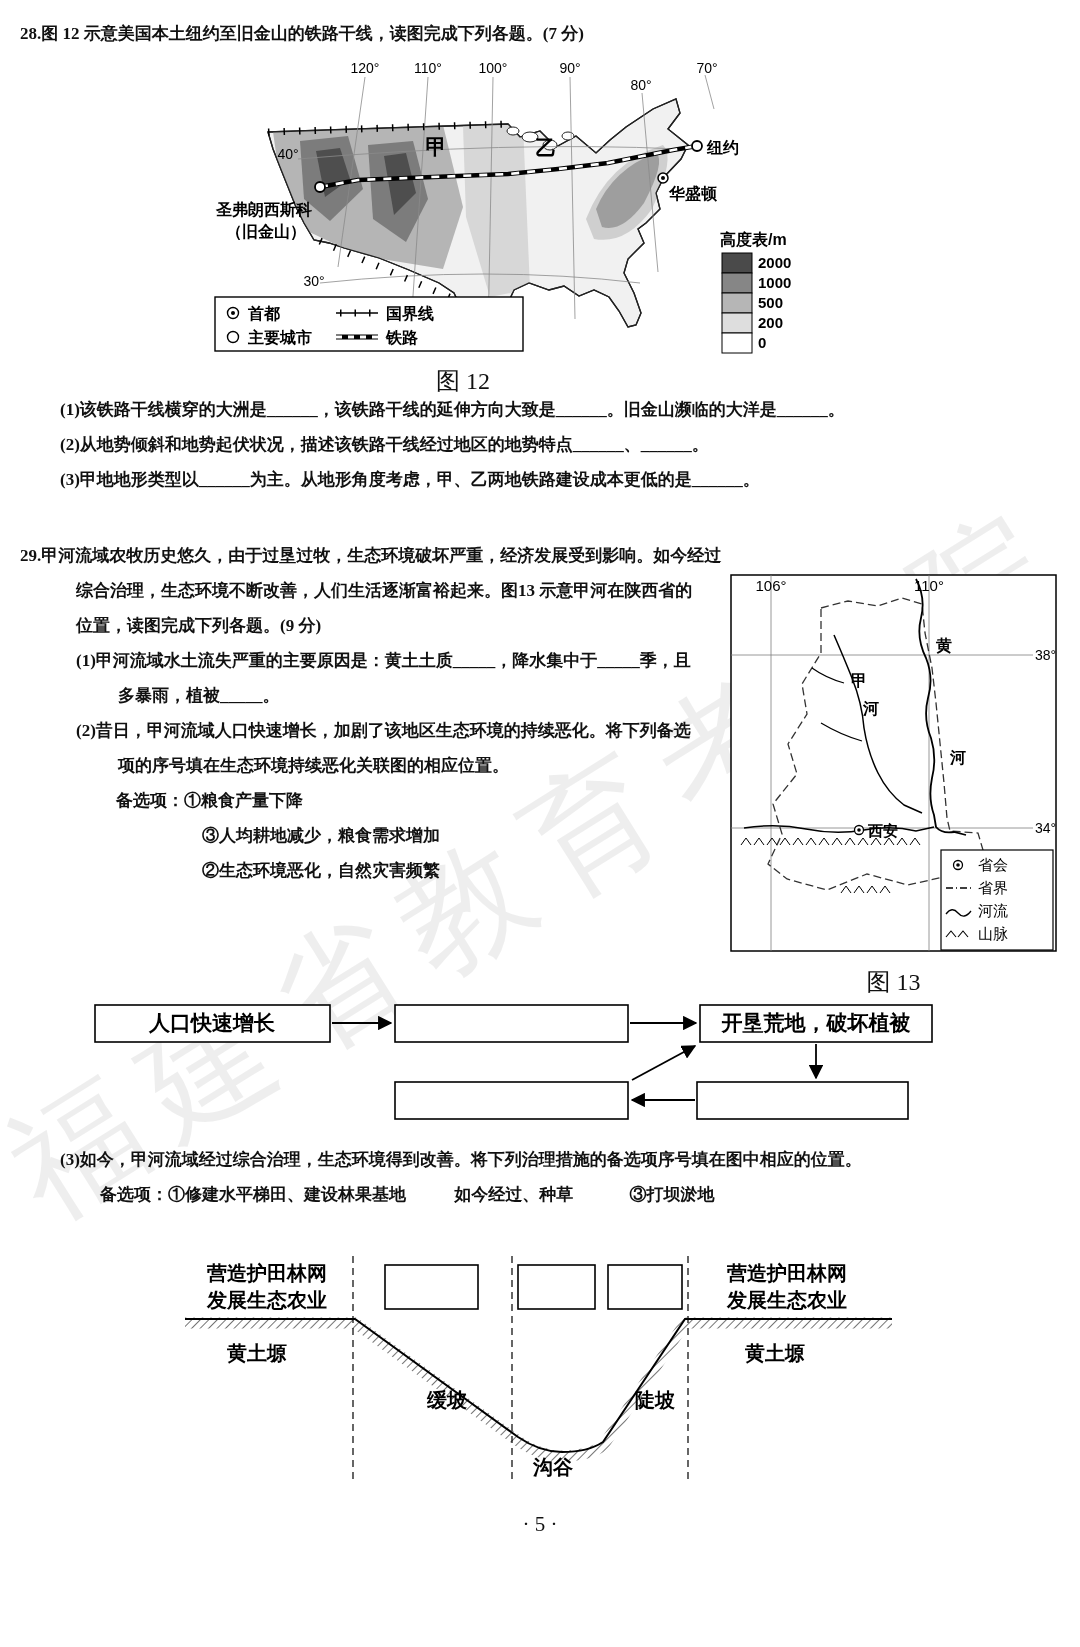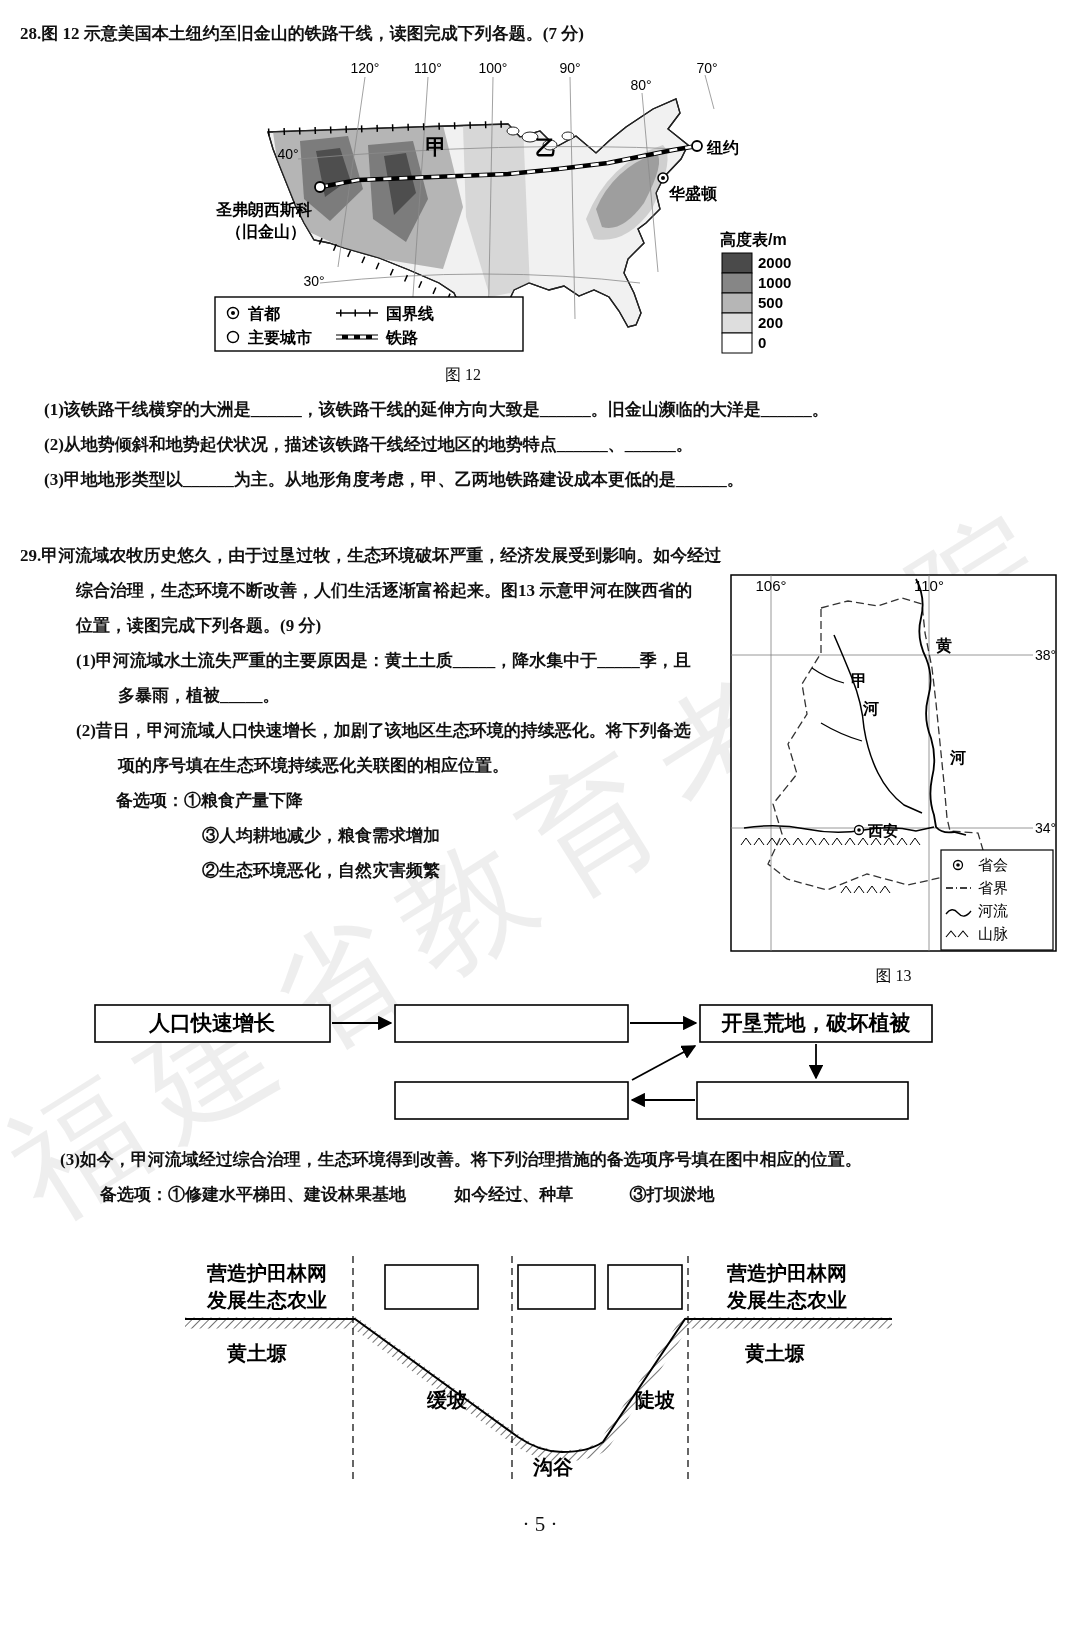--- a/index.html
+++ b/index.html
@@ -1,21 +1,21 @@
 <!DOCTYPE html>
 <html><head>
 <meta charset="utf-8">
 <style>
   html,body{margin:0;padding:0;background:#fff;}
   .page{position:relative;width:1080px;height:1647px;background:#fff;color:#111;
         font-family:"Liberation Serif",serif;overflow:hidden;}
   .abs{position:absolute;}
   .txt{font-size:17px;line-height:35px;font-weight:bold;}
   .hang{padding-left:42px;text-indent:-42px;}
-  .cap{font-size:16px;text-align:center;margin-top:4px;font-family:"Liberation Serif",serif;}
+  .cap{font-size:24px;text-align:center;margin-top:4px;font-family:"Liberation Serif",serif;}
   figure{margin:3px;}
   svg text{font-family:"Liberation Sans",sans-serif;fill:#000;}
   .t14{font-size:14px;}
   .t15{font-size:15px;}
   .t16{font-size:16px;}
   .t20{font-size:20px;}
   .t21{font-size:21px;}
   .b{font-weight:bold;}
   .wm{position:absolute;left:-90px;top:700px;width:1500px;white-space:nowrap;
       transform:rotate(-32deg);font-size:128px;letter-spacing:24px;
@@ -136,21 +136,21 @@
         <g>
           <line x1="128" y1="280" x2="170" y2="280" stroke="#000" stroke-width="5"></line>
           <line x1="128" y1="280" x2="170" y2="280" stroke="#fff" stroke-width="3" stroke-dasharray="6 6"></line>
         </g>
         <text x="178" y="286" class="t16 b">铁路</text>
       </g>
     </svg>
     <figcaption class="cap" style="width:510px">图 12</figcaption>
   </figure>
 
-  <div class="abs txt" style="left:44px;top:392px;width:990px">
+  <div class="abs txt" style="left:60px;top:392px;width:990px">
     <div class="hang">(1)该铁路干线横穿的大洲是______，该铁路干线的延伸方向大致是______。旧金山濒临的大洋是______。</div>
     <div class="hang">(2)从地势倾斜和地势起伏状况，描述该铁路干线经过地区的地势特点______、______。</div>
     <div class="hang">(3)甲地地形类型以______为主。从地形角度考虑，甲、乙两地铁路建设成本更低的是______。</div>
   </div>
 
   <div class="abs" style="left:20px;top:538px;width:1044px">
     <div class="txt">29.甲河流域农牧历史悠久，由于过垦过牧，生态环境破坏严重，经济发展受到影响。如今经过</div>
     <div style="display:flex">
       <div class="txt" style="width:620px;margin-left:56px">
         <div>综合治理，生态环境不断改善，人们生活逐渐富裕起来。图13 示意甲河在陕西省的位置，读图完成下列各题。(9 分)</div>

